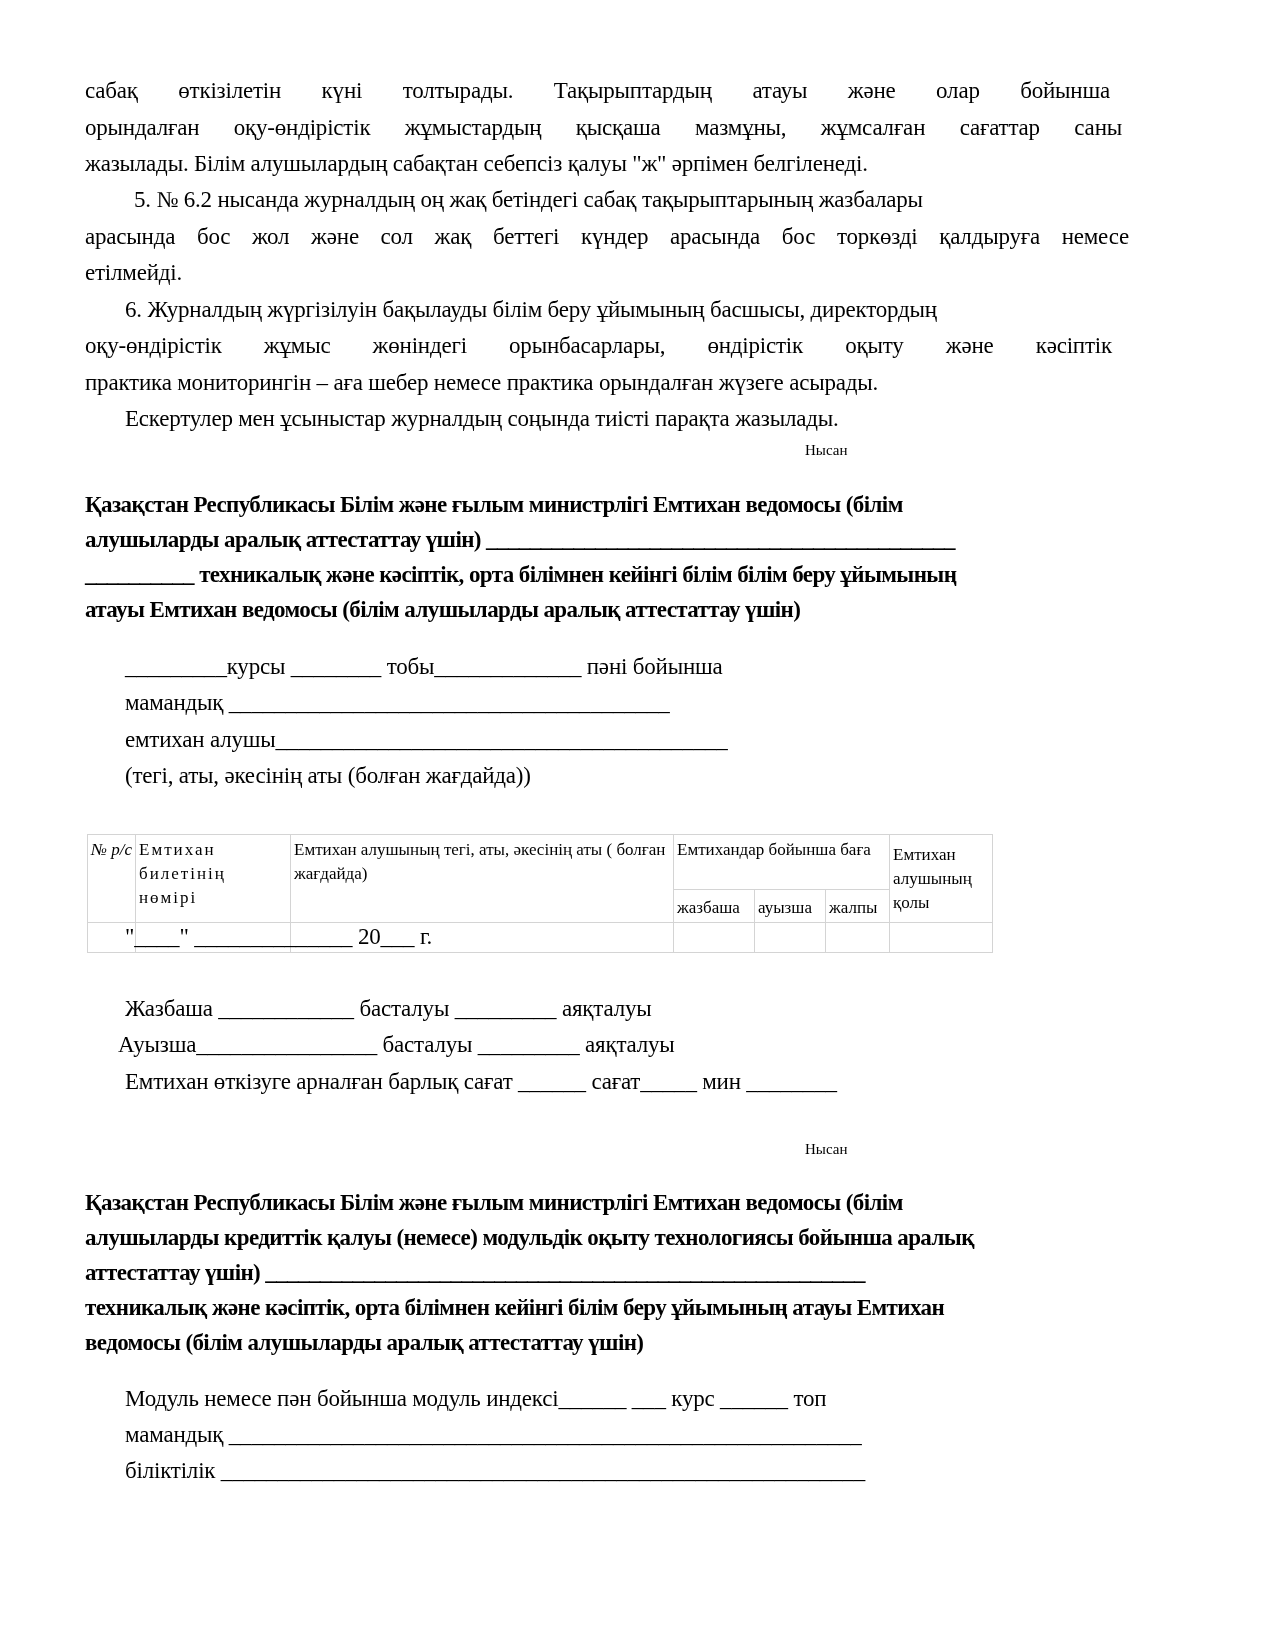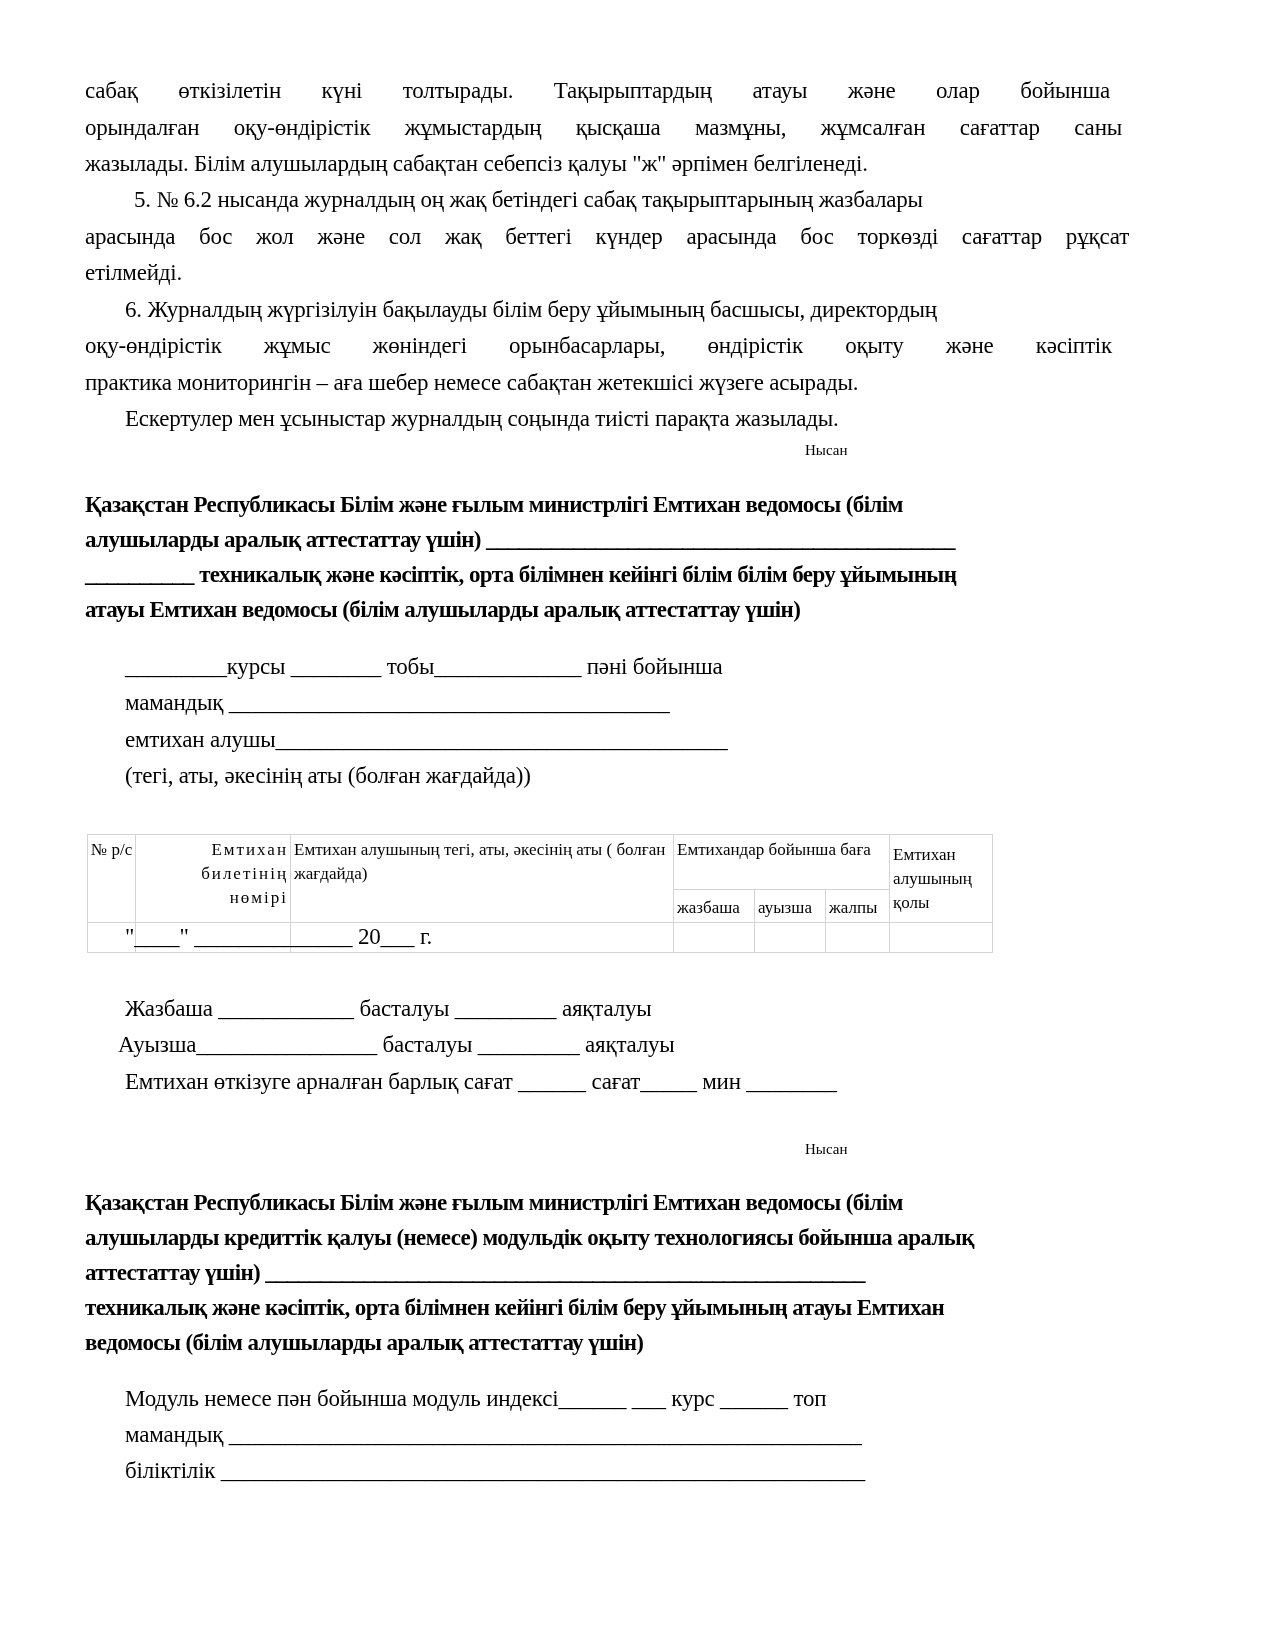--- a/index.html
+++ b/index.html
@@ -16,45 +16,45 @@
 </head>
 <body>
 
 <div class="page">
 
   <div class="line just" style="left:85px; top:72px; width:1025px;">сабақ  өткізілетін  күні  толтырады.  Тақырыптардың  атауы  және  олар  бойынша</div>
   <div class="line just" style="left:85px; top:109px; width:1037px;">орындалған оқу-өндірістік жұмыстардың қысқаша мазмұны, жұмсалған сағаттар саны</div>
   <div class="line" style="left:85px; top:145px;">жазылады. Білім алушылардың сабақтан себепсіз қалуы "ж" әрпімен белгіленеді.</div>
 
   <div class="line" style="left:134px; top:181px;">5. № 6.2 нысанда журналдың оң жақ бетіндегі сабақ тақырыптарының жазбалары</div>
-  <div class="line just" style="left:85px; top:218px; width:1044px;">арасында бос жол және сол жақ беттегі күндер арасында бос торкөзді сағаттар рұқсат</div>
+  <div class="line just" style="left:85px; top:218px; width:1044px;">арасында бос жол және сол жақ беттегі күндер арасында бос торкөзді қалдыруға немесе</div>
   <div class="line" style="left:85px; top:254px;">етілмейді.</div>
 
   <div class="line" style="left:125px; top:291px;">6. Журналдың жүргізілуін бақылауды білім беру ұйымының басшысы, директордың</div>
   <div class="line just" style="left:85px; top:327px; width:1027px;">оқу-өндірістік  жұмыс  жөніндегі  орынбасарлары,  өндірістік  оқыту  және  кәсіптік</div>
-  <div class="line" style="left:85px; top:364px;">практика мониторингін – аға шебер немесе сабақтан жетекшісі жүзеге асырады.</div>
+  <div class="line" style="left:85px; top:364px;">практика мониторингін – аға шебер немесе практика орындалған жүзеге асырады.</div>
   <div class="line" style="left:125px; top:400px;">Ескертулер мен ұсыныстар журналдың соңында тиісті парақта жазылады.</div>
 
   <div class="small" style="left:805px; top:439px;">Нысан</div>
 
   <div class="bold" style="left:85px; top:487px;">Қазақстан Республикасы Білім және ғылым министрлігі Емтихан ведомосы (білім</div>
   <div class="bold" style="left:85px; top:522px;">алушыларды аралық аттестаттау үшін) ___________________________________________</div>
   <div class="bold" style="left:85px; top:557px;">__________ техникалық және кәсіптік, орта білімнен кейінгі білім білім беру ұйымының</div>
   <div class="bold" style="left:85px; top:592px;">атауы Емтихан ведомосы (білім алушыларды аралық аттестаттау үшін)</div>
 
   <div class="line" style="left:125px; top:648px;">_________курсы ________ тобы_____________ пәні бойынша</div>
   <div class="line" style="left:125px; top:684px;">мамандық _______________________________________</div>
   <div class="line" style="left:125px; top:721px;">емтихан алушы________________________________________</div>
   <div class="line" style="left:125px; top:757px;">(тегі, аты, әкесінің аты (болған жағдайда))</div>
 
   <table class="grid">
     <tbody>
         <tr>
-      <td rowspan="2" style="width:42px;">№ р/с</td>
-      <td rowspan="2" style="width:149px;text-align:right;"><span class="spaced">Емтихан билетінің нөмірі</span></td>
+      <td rowspan="2" style="width:42px;font-style:italic;">№ р/с</td>
+      <td rowspan="2" style="width:149px;"><span class="spaced">Емтихан билетінің нөмірі</span></td>
       <td rowspan="2" style="width:377px;">Емтихан алушының тегі, аты, әкесінің аты ( болған жағдайда)</td>
       <td colspan="3" style="height:49px;">Емтихандар бойынша баға</td>
       <td rowspan="2" style="width:97px; padding-top:8px;">Емтихан алушының қолы</td>
     </tr>
     <tr>
       <td style="width:75px; padding-top:6px;">жазбаша</td>
       <td style="width:65px; padding-top:6px;">ауызша</td>
       <td style="width:58px; padding-top:6px;">жалпы</td>
     </tr>
     <tr style="height:30px;">

